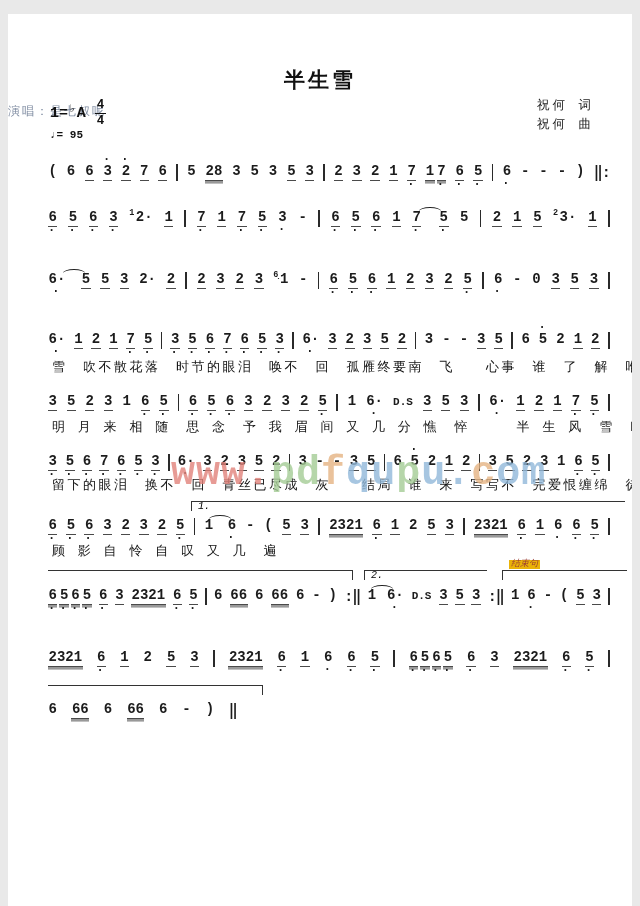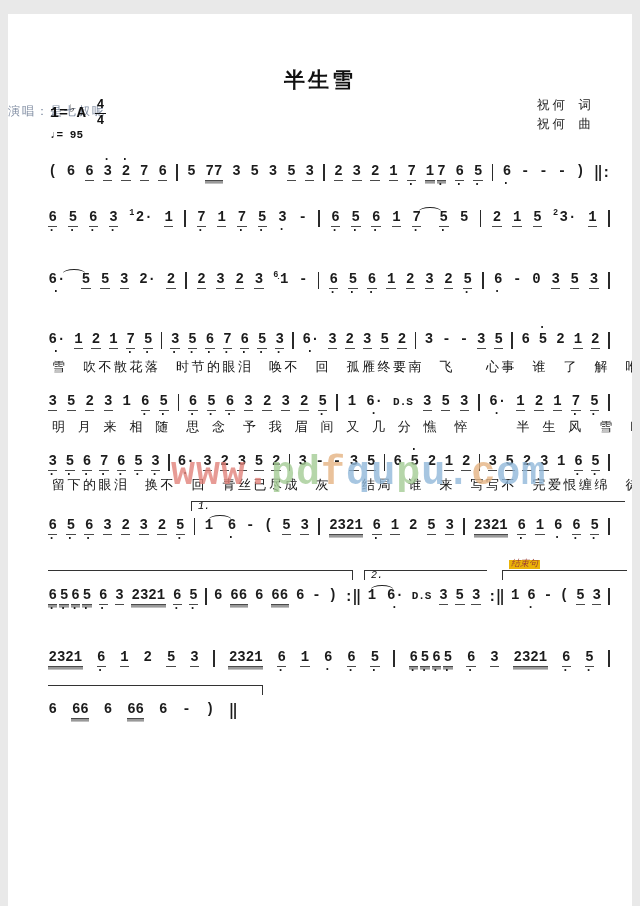--- a/index.html
+++ b/index.html
@@ -80,21 +80,21 @@
   <div class="notes" style="top:146px">
       <span class="tk"><span class="tx">(</span></span>
       <span class="tk"><span class="tx">6</span></span>
       <span class="tk"><span class="tx u1">6</span></span>
       <span class="tk"><span class="tx u1">3</span><span class="da">·</span></span>
       <span class="tk"><span class="tx u1">2</span><span class="da">·</span></span>
       <span class="tk"><span class="tx u1">7</span></span>
       <span class="tk"><span class="tx u1">6</span></span>
       <span class="bar"></span>
       <span class="tk"><span class="tx">5</span></span>
-      <span class="tk"><span class="tx u2">77</span></span>
+      <span class="tk"><span class="tx u2">28</span></span>
       <span class="tk"><span class="tx">3</span></span>
       <span class="tk"><span class="tx">5</span></span>
       <span class="tk"><span class="tx">3</span></span>
       <span class="tk"><span class="tx u1">5</span></span>
       <span class="tk"><span class="tx u1">3</span></span>
       <span class="bar"></span>
       <span class="tk"><span class="tx u1">2</span></span>
       <span class="tk"><span class="tx u1">3</span></span>
       <span class="tk"><span class="tx u1">2</span></span>
       <span class="tk"><span class="tx u1">1</span></span>
@@ -321,20 +321,21 @@
       <span class="tk"><span class="tx u1">3</span></span>
       <span class="bar"></span>
       <span class="tk"><span class="tx u2">2321</span></span>
       <span class="tk"><span class="tx u1">6</span><span class="db">·</span></span>
       <span class="tk"><span class="tx u1">1</span></span>
       <span class="tk"><span class="tx">6</span><span class="db">·</span></span>
       <span class="tk"><span class="tx u1">6</span><span class="db">·</span></span>
       <span class="tk"><span class="tx u1">5</span><span class="db">·</span></span>
       <span class="bar"></span>
     </div>
+  <div class="lyr" style="top:528px">顾 影 自 怜 自 叹 又 几　遍</div>
 
   <div class="bk rt" style="top:556px;left:40px;width:304px"></div>
   <div class="bk lt" style="top:556px;left:356px;width:122px">
     <span class="bklb">2.</span>
   </div>
   <div class="bk lt" style="top:556px;left:494px;width:124px">
     <span class="bklb above" id="ending-label" style="color: rgb(154, 59, 50);">结束句</span>
   </div>
   <div class="notes" style="top:570px">
       <span class="grp">

